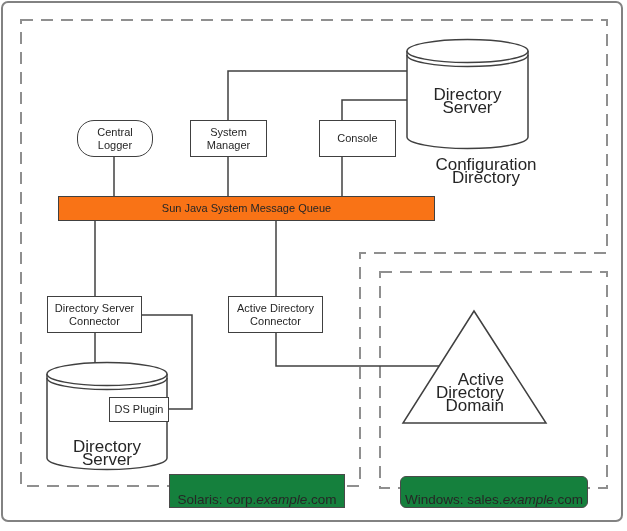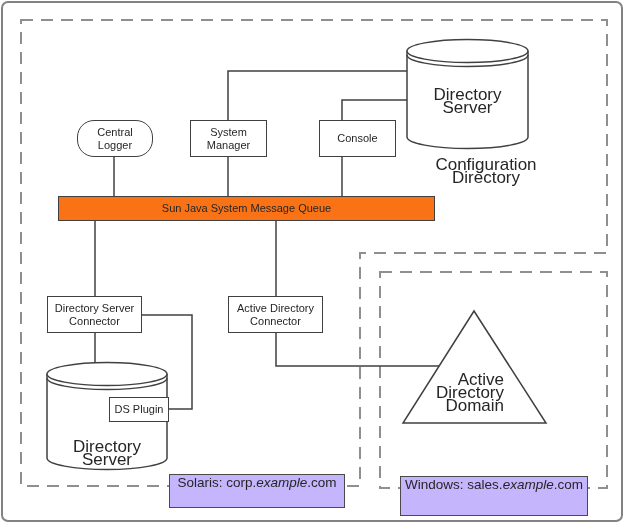--- a/index.html
+++ b/index.html
@@ -35,22 +35,22 @@
   .plainlabel{
     position:absolute;
     display:flex;align-items:center;justify-content:center;
     text-align:center;
     font-size:17px;line-height:13px;
     white-space:pre-line;
     background:transparent;
   }
   .domainlabel{
     position:absolute;
-    display:flex;align-items:flex-start;justify-content:center;
-    background:#c4b5fd;
+    display:flex;align-items:flex-end;justify-content:center;
+    background:#15803d;
     border:1.7px solid #4a4a4a;
     font-size:13.5px;
     box-sizing:border-box;
     white-space:nowrap;
   }
   .domainlabel .it{font-style:italic;}
 </style>
 </head>
 <body>
 
@@ -122,19 +122,19 @@
   <div class="plainlabel" style="left:410px;top:369px;width:120px;height:46px;text-align:right;">Active
 Directory
 Domain</div>
 
   <div class="domainlabel" style="left:169px;top:474px;width:176px;height:34px;">
     <span>Solaris: corp.</span>
       <span class="it">example</span>
       <span>.com</span>
   </div>
 
-  <div class="domainlabel" style="left:400px;top:476px;width:188px;height:40px;">
+  <div class="domainlabel" style="left:400px;top:476px;width:188px;height:32px;border-radius:6px;">
     <span>Windows: sales.</span>
       <span class="it">example</span>
       <span>.com</span>
   </div>
 
 </div>
 
 </body></html>

